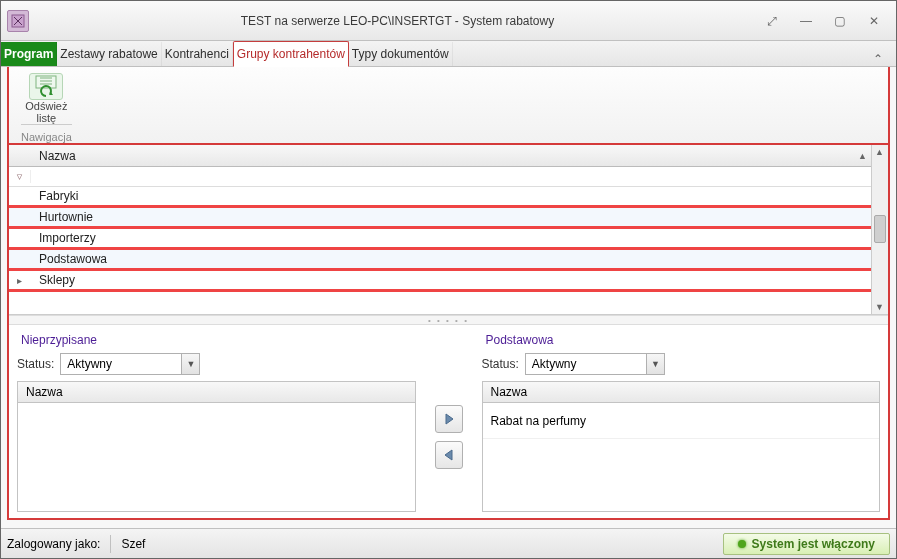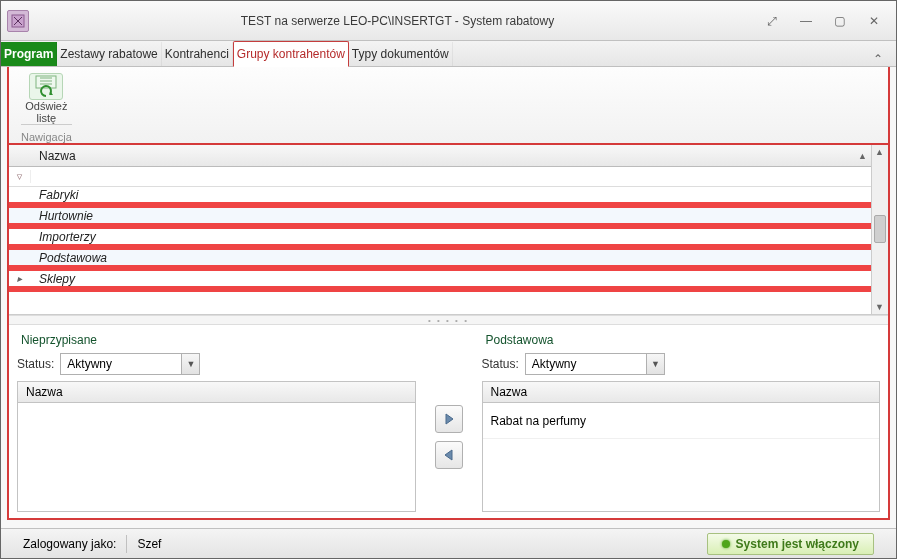--- a/index.html
+++ b/index.html
@@ -29,48 +29,48 @@
   .content { position:absolute; left:6px; right:6px; top:142px; bottom:38px; border:2px solid #d53a3a; background:#fff; display:flex; flex-direction:column; }
 
   
   .grid-wrap { flex:0 0 170px; display:flex; border-bottom:1px solid #ccc; }
   .grid { flex:1; display:flex; flex-direction:column; font-size:12px; color:#222; }
   .grid-header { height:22px; background:linear-gradient(#f8f8f8,#e8e8e8); display:flex; align-items:center; padding-left:30px; border-bottom:1px solid #bbb; position:relative;}
   .grid-header .sort { position:absolute; right:4px; font-size:9px; color:#666;}
   .grid-filter { height:20px; border-bottom:1px solid #ddd; display:flex; align-items:center; }
   .grid-filter .filter-icon { width:22px; text-align:center; color:#a08084; font-size:11px; border-right:1px solid #eee;}
   .grid-rows { flex:1; overflow:hidden; }
-  .grid-row { height:21px; display:flex; align-items:center; padding-left:30px; border-bottom:6px solid #ef4444; position:relative;font-style:italic;}
+  .grid-row { height:21px; display:flex; align-items:center; padding-left:30px; border-bottom:3px solid #ef4444; position:relative;}
   .grid-row:nth-child(odd){ background:#fff;}
   .grid-row:nth-child(even){ background:#f3f8fd;}
   .grid-row.selected::before { content:"▸"; position:absolute; left:8px; color:#666; font-size:10px;}
   .vscroll { width:17px; background:#f0f0f0; border-left:1px solid #ccc; position:relative;}
   .vscroll::before{content:"▲"; position:absolute; top:2px; left:3px; font-size:9px; color:#666;}
   .vscroll::after{content:"▼"; position:absolute; bottom:2px; left:3px; font-size:9px; color:#666;}
   .vscroll .thumb{ position:absolute; left:2px; right:2px; top:70px; height:28px; background:#cfcfcf; border:1px solid #aaa; border-radius:2px;}
 
   .splitter-h { height:10px; background:#f5f5f5; display:flex; align-items:center; justify-content:center; color:#aaa; font-size:8px; letter-spacing:2px; border-top:1px solid #ddd; border-bottom:1px solid #ddd;}
 
   
   .lower { flex:1; display:flex; min-height:0; }
   .panel { flex:1; display:flex; flex-direction:column; padding:6px 8px; font-size:12px; }
-  .panel-title { font-size:12px; color:#14532d; padding:2px 4px; }
+  .panel-title { font-size:12px; color:#4c1d95; padding:2px 4px; }
   .panel-row { display:flex; align-items:center; gap:6px; margin-top:4px; }
   .panel-row label { color:#333; }
   .combo { display:flex; align-items:center; border:1px solid #b0b0b0; height:22px; background:#fff; }
   .combo span { flex:1; padding:0 6px; }
   .combo .arrow { width:18px; height:100%; border-left:1px solid #b0b0b0; background:linear-gradient(#f6f6f6,#e2e2e2); display:flex; align-items:center; justify-content:center; font-size:9px; color:#555;}
   .list-header { height:22px; background:linear-gradient(#f8f8f8,#e8e8e8); border:1px solid #c3c3c3; margin-top:6px; padding-left:8px; display:flex; align-items:center; }
   .list-body { flex:1; border:1px solid #c3c3c3; border-top:none; background:#fff; overflow:hidden; }
   .list-body .item { height:36px; padding:0 8px; display:flex; align-items:center; border-bottom:1px solid #f0f0f0;}
   .center-btns { width:50px; display:flex; flex-direction:column; align-items:center; justify-content:center; gap:8px; padding-top:30px;}
   .sq-btn { width:28px; height:28px; border:1px solid #b0b0b0; background:linear-gradient(#fbfbfb,#e6e6e6); border-radius:3px; display:flex; align-items:center; justify-content:center; color:#5a7a9a; font-size:12px; cursor:pointer;}
 
   
-  .statusbar { position:absolute; left:0; right:0; bottom:0; height:30px; background:linear-gradient(#f4f4f4,#e4e4e4); border-top:1px solid #c0c0c0; display:flex; align-items:center; font-size:12px; padding:0 22px; }
+  .statusbar { position:absolute; left:0; right:0; bottom:0; height:30px; background:linear-gradient(#f4f4f4,#e4e4e4); border-top:1px solid #c0c0c0; display:flex; align-items:center; font-size:12px; padding:0 6px; }
   .statusbar .sep { width:1px; height:18px; background:#c0c0c0; margin:0 10px; }
   .status-badge { margin-left:auto; display:flex; align-items:center; gap:6px; padding:3px 14px; border:1px solid #a7c180; background:linear-gradient(#f4fbe8,#d9efb5); color:#3f7a1a; font-weight:bold; border-radius:2px;}
   .status-badge .dot{ width:8px; height:8px; background:#4fa51b; border-radius:50%; box-shadow:0 0 3px #4fa51b;}
 
   svg{display:block;}
 </style>
 </head>
 <body>
 
 <div class="titlebar">

